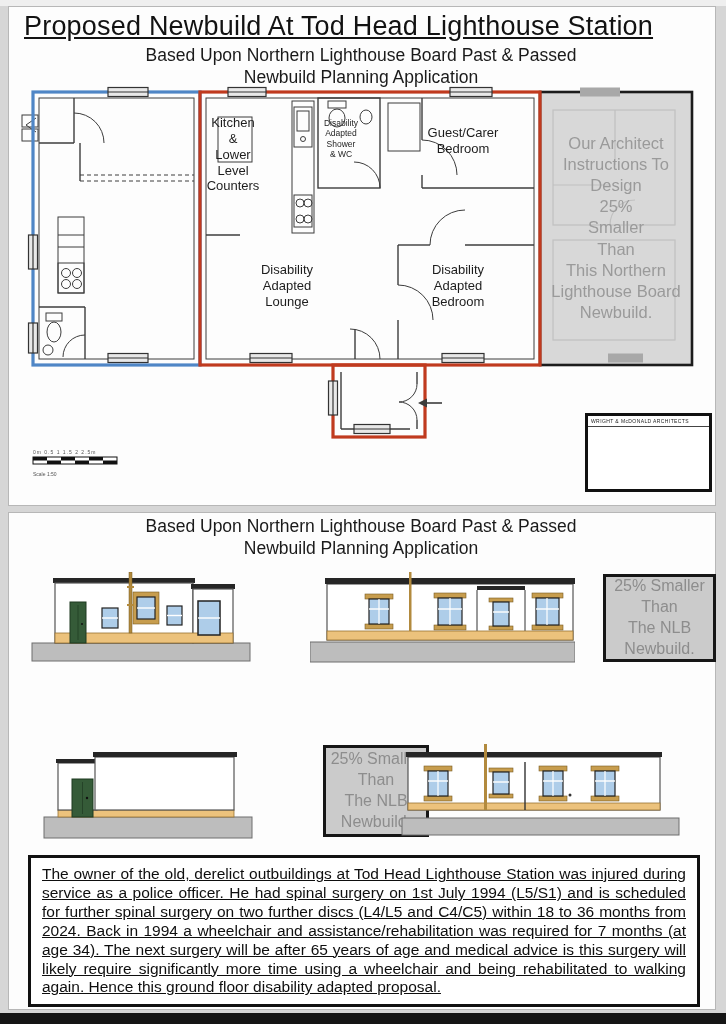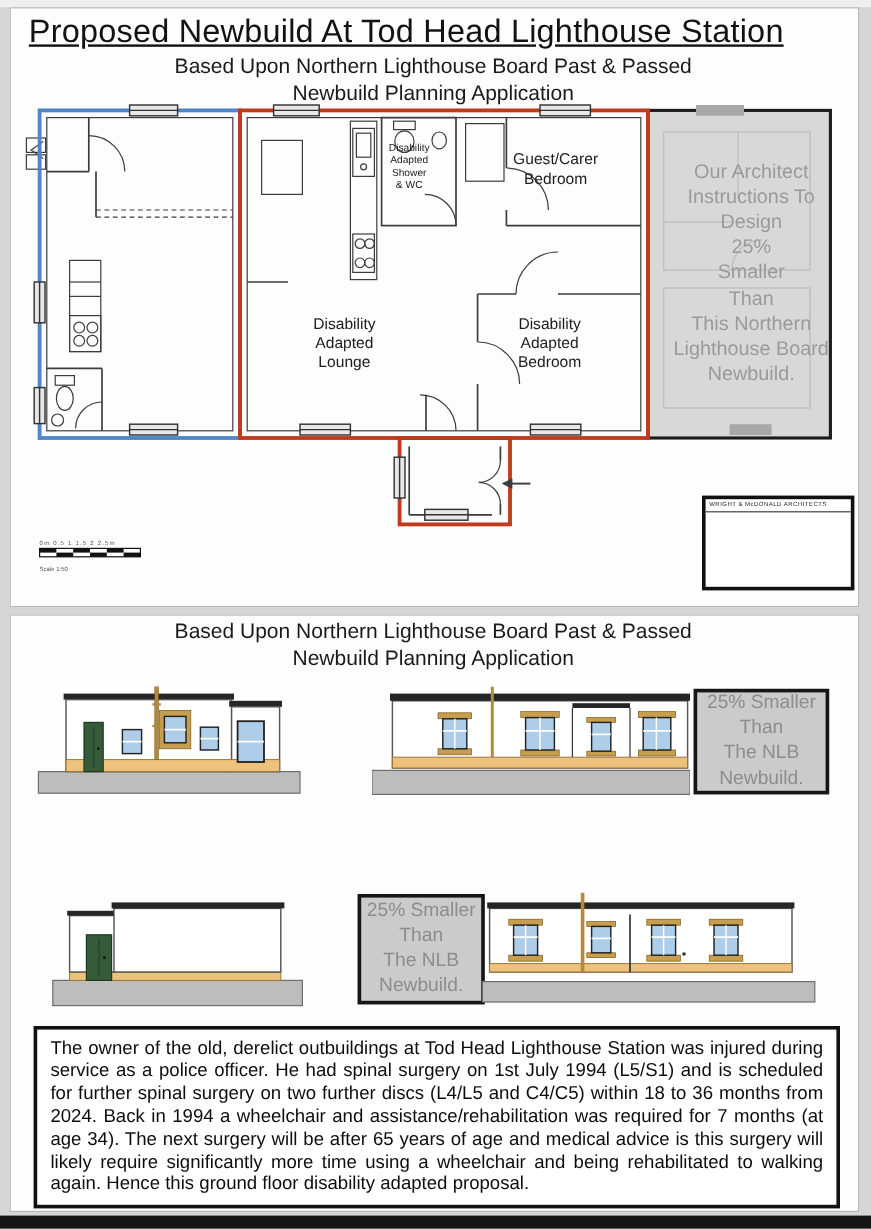--- a/index.html
+++ b/index.html
@@ -7,27 +7,27 @@
   .page{position:relative;width:726px;height:1024px;background:#d6d6d6;overflow:hidden;}
   .topstrip{position:absolute;left:0;top:0;width:726px;height:6px;background:#efefef;}
   .panel{position:absolute;background:#fdfdfd;border:1px solid #b7b7b7;box-sizing:border-box;}
   #panel1{left:8px;top:6px;width:708px;height:500px;}
   #panel2{left:8px;top:512px;width:708px;height:498px;}
   .bottombar{position:absolute;left:0;top:1013px;width:726px;height:11px;background:#151515;}
   .title{position:absolute;left:0;width:632px;top:11px;text-align:left;font-size:27px;color:#121212;
          text-decoration:underline;letter-spacing:.2px;margin-left:24px;}
   .sub{position:absolute;left:0;width:722px;text-align:center;font-size:17.5px;color:#1a1a1a;}
   .lbl{position:absolute;white-space:pre-line;text-align:center;color:#1d1d1d;line-height:1.22;}
-  .note{position:absolute;white-space:pre-line;text-align:center;color:#9a9a9a;margin-left:10px;}
+  .note{position:absolute;white-space:pre-line;text-align:center;color:#9a9a9a;}
   .smbox{position:absolute;border:3px solid #161616;background:#cbcbcb;display:flex;align-items:center;
-         justify-content:center;white-space:pre-line;text-align:center;color:#8d8d8d;font-size:16px;line-height:1.3;box-sizing:border-box;}
+         justify-content:center;white-space:pre-line;text-align:center;color:#8d8d8d;font-size:16px;line-height:1.3;box-sizing:border-box;margin-left:25px;}
   .stamp{position:absolute;left:585px;top:413px;width:127px;height:79px;border:3px solid #111;background:#fff;box-sizing:border-box;}
   .stamp-line{font-size:5px;letter-spacing:.4px;color:#222;padding:2px 3px;border-bottom:1px solid #444;white-space:nowrap;overflow:hidden;}
   .para{position:absolute;left:28px;top:855px;width:672px;height:152px;border:3px solid #111;box-sizing:border-box;
-        padding:7px 11px;font-size:15.5px;line-height:1.22;text-align:justify;color:#0e0e0e;background:#fff;}
+        padding:7px 11px;font-size:15.5px;line-height:1.22;text-align:justify;color:#0e0e0e;background:#fff;text-decoration:underline;}
   svg{position:absolute;}
   .wall{stroke:#3c3c3c;stroke-width:1.4;fill:none;}
   .thin{stroke:#3c3c3c;stroke-width:1;fill:none;}
   .ghost{stroke:#c0c0c0;stroke-width:1.2;fill:none;}
 </style>
 </head>
 <body>
 
 <div class="page">
   <div class="topstrip"></div>
@@ -172,20 +172,25 @@
       <rect x="23" y="372" width="14" height="3.5" fill="#111"></rect>
         <rect x="51" y="372" width="14" height="3.5" fill="#111"></rect>
         <rect x="79" y="372" width="14" height="3.5" fill="#111"></rect>
       <rect x="37" y="375.5" width="14" height="3.5" fill="#111"></rect>
         <rect x="65" y="375.5" width="14" height="3.5" fill="#111"></rect>
         <rect x="93" y="375.5" width="14" height="3.5" fill="#111"></rect>
       <text x="23" y="391" font-size="5" fill="#555">Scale 1:50</text>
     </g>
   </svg>
 
+  <div class="lbl" style="left:197px;top:115px;width:72px;font-size:13px;">Kitchen
+&amp;
+Lower
+Level
+Counters</div>
   <div class="lbl" style="left:312px;top:118px;width:58px;font-size:8.5px;">Disability
 Adapted
 Shower
 &amp; WC</div>
   <div class="lbl" style="left:407px;top:125px;width:112px;font-size:13px;">Guest/Carer
 Bedroom</div>
   <div class="lbl" style="left:237px;top:262px;width:100px;font-size:13px;">Disability
 Adapted
 Lounge</div>
   <div class="lbl" style="left:408px;top:262px;width:100px;font-size:13px;">Disability

